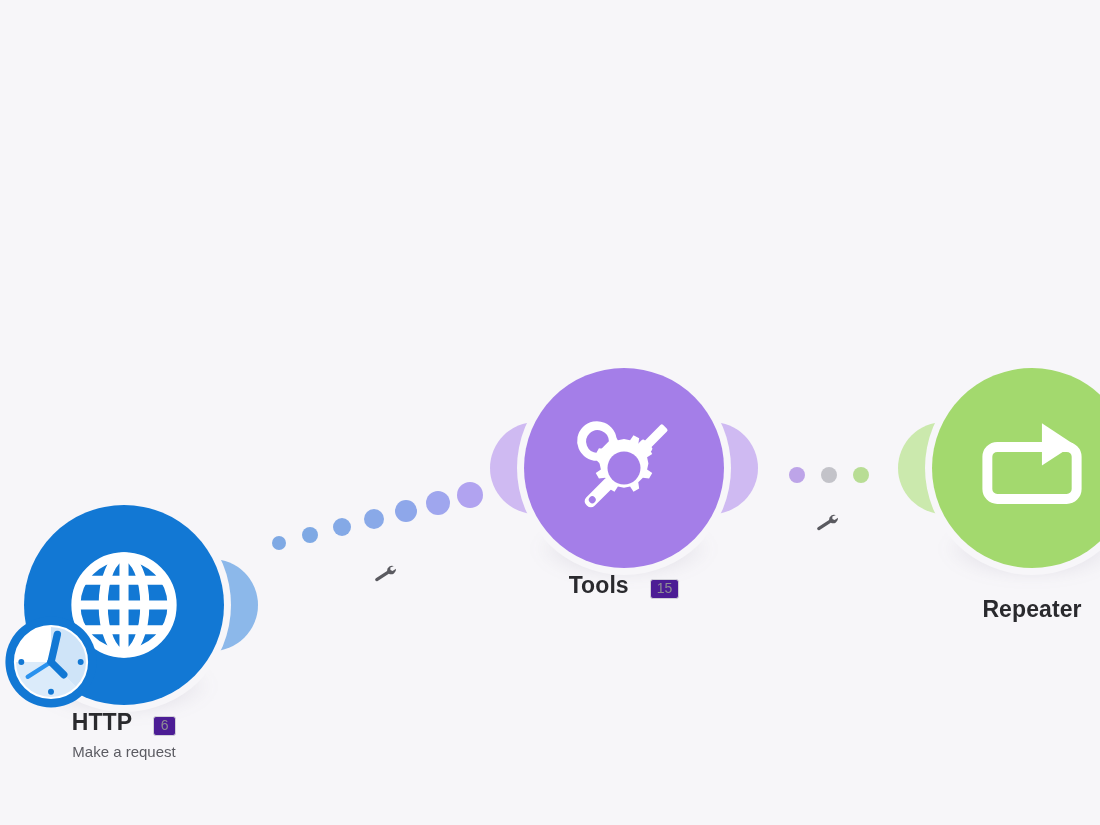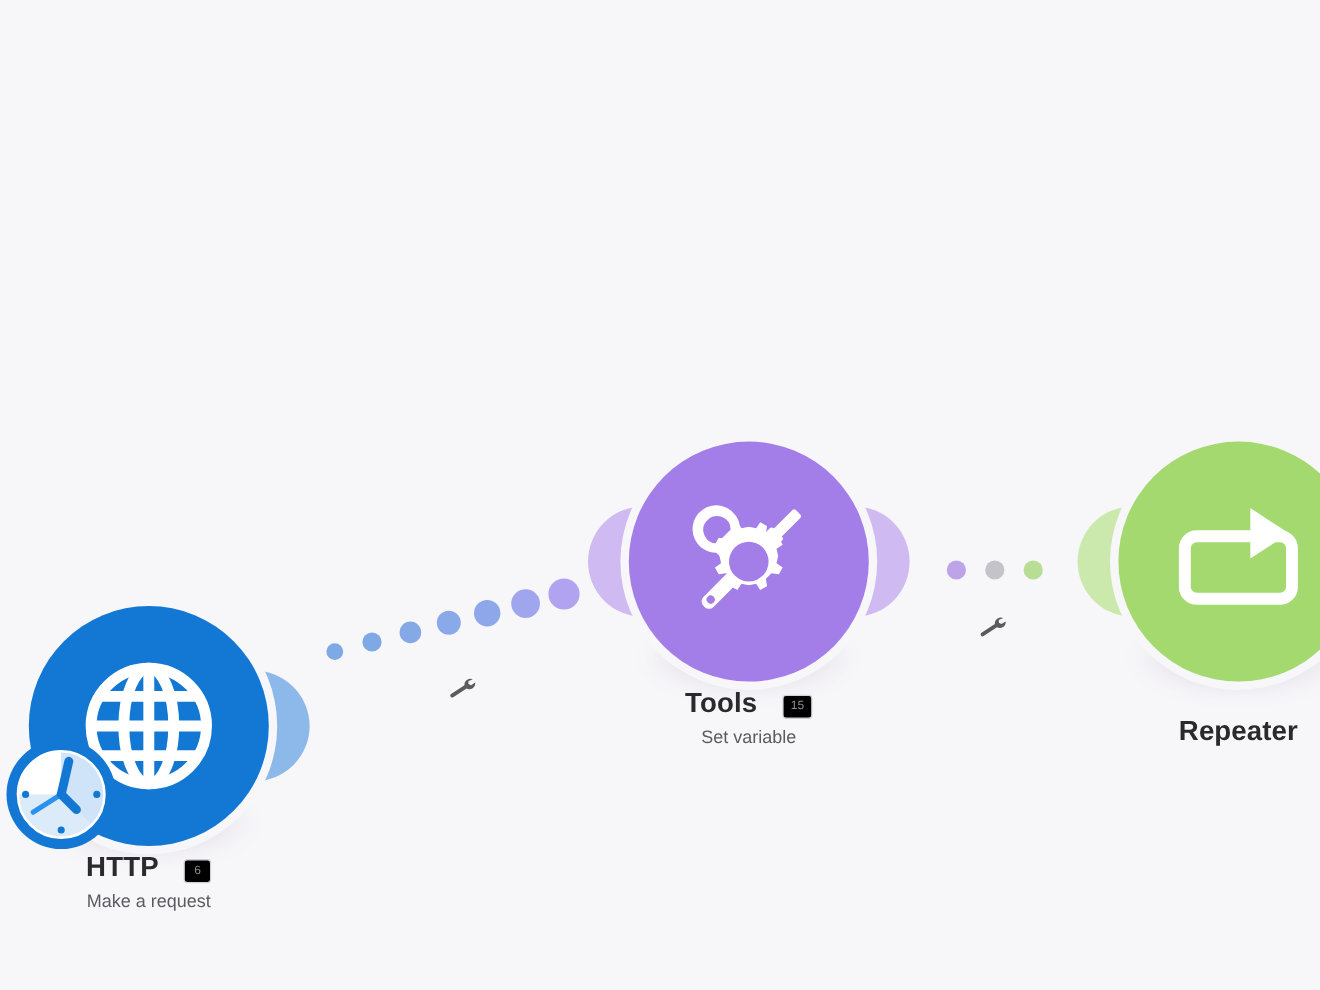--- a/index.html
+++ b/index.html
@@ -95,25 +95,25 @@
     gap: 21px;
     white-space: nowrap;
   }
   .label-title {
     font-size: 23px;
     font-weight: bold;
     color: #2a2a2e;
     letter-spacing: 0.1px;
   }
   .label-badge {
-    font-size: 10px;
+    font-size: 14px;
     color: #8e8e94;
     border: 1px solid #d2d2d8;
     border-radius: 3px;
-    background: #000000;
+    background: #4c1d95;
     padding: 1px 6px 2px 6px;
     line-height: 15px;
     min-width: 9px;
     text-align: center;
   }
   .label-sub {
     margin-top: 7px;
     font-size: 15px;
     color: #5b5b62;
   }
@@ -258,21 +258,20 @@
           </g>
         </g>
       </svg>
     </div>
 
     <div class="node-label">
       <div class="label-line">
         <span class="label-title">Tools</span>
         <span class="label-badge">15</span>
       </div>
-      <div class="label-sub">Set variable</div>
     </div>
   </div>
 
   <div class="node" style="left:932px;top:368px;">
     <div class="node-shadow"></div>
     <div class="port port-left" style="background:#cbe9ad;"></div>
     <div class="node-ring"></div>
 
     <div class="node-circle" style="background:#a3d96e;">
 

